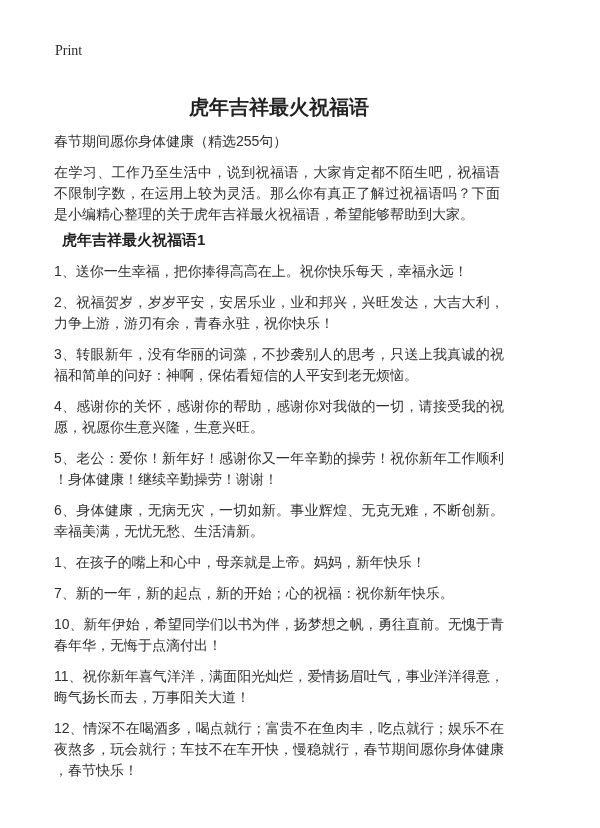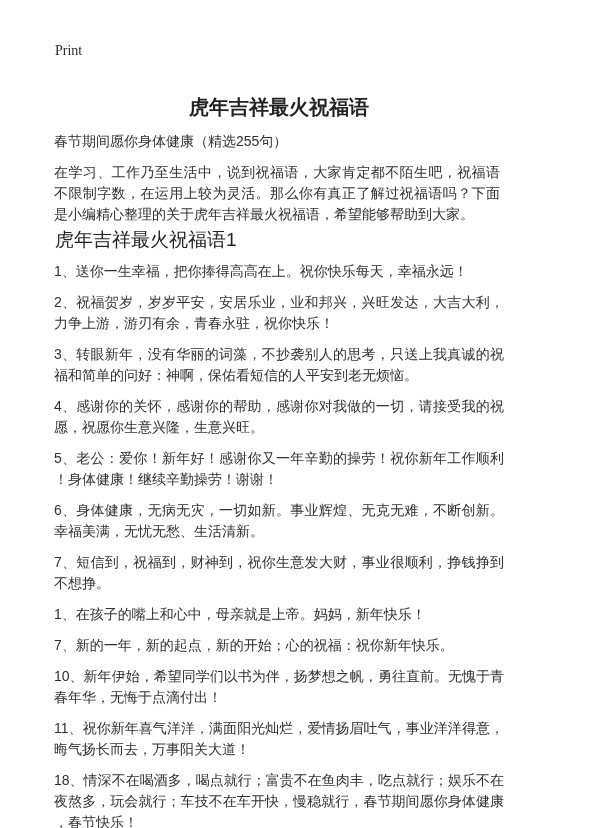--- a/index.html
+++ b/index.html
@@ -41,25 +41,25 @@
   }
   .doc-intro {
     font-size: 14px;
     line-height: 21px;
     margin: 0 4px 4px 0;
     word-break: break-all;
     line-break: anywhere;
     text-align: justify;
   }
   .section-heading {
-    font-size: 19px;
+    font-size: 15px;
     line-height: 21px;
-    font-weight: normal;
+    font-weight: bold;
     color: #222222;
-    margin: 0 0 11px 1px;
+    margin: 0 0 11px 8px;
   }
   .blessing-list p {
     font-size: 14px;
     line-height: 21px;
     margin: 0 0 10px 0;
     word-break: break-all;
     line-break: anywhere;
     text-align: justify;
   }
 </style>
@@ -78,21 +78,20 @@
 
   <h2 class="section-heading">虎年吉祥最火祝福语1</h2>
 
   <div class="blessing-list">
     <p>1、送你一生幸福，把你捧得高高在上。祝你快乐每天，幸福永远！</p>
     <p>2、祝福贺岁，岁岁平安，安居乐业，业和邦兴，兴旺发达，大吉大利，力争上游，游刃有余，青春永驻，祝你快乐！</p>
     <p>3、转眼新年，没有华丽的词藻，不抄袭别人的思考，只送上我真诚的祝福和简单的问好：神啊，保佑看短信的人平安到老无烦恼。</p>
     <p>4、感谢你的关怀，感谢你的帮助，感谢你对我做的一切，请接受我的祝愿，祝愿你生意兴隆，生意兴旺。</p>
     <p>5、老公：爱你！新年好！感谢你又一年辛勤的操劳！祝你新年工作顺利！身体健康！继续辛勤操劳！谢谢！</p>
     <p>6、身体健康，无病无灾，一切如新。事业辉煌、无克无难，不断创新。幸福美满，无忧无愁、生活清新。</p>
-    <p>7、短信到，祝福到，财神到，祝你生意发大财，事业很顺利，挣钱挣到不想挣。</p>
     <p>1、在孩子的嘴上和心中，母亲就是上帝。妈妈，新年快乐！</p>
     <p>7、新的一年，新的起点，新的开始；心的祝福：祝你新年快乐。</p>
     <p>10、新年伊始，希望同学们以书为伴，扬梦想之帆，勇往直前。无愧于青春年华，无悔于点滴付出！</p>
     <p>11、祝你新年喜气洋洋，满面阳光灿烂，爱情扬眉吐气，事业洋洋得意，晦气扬长而去，万事阳关大道！</p>
-    <p>18、情深不在喝酒多，喝点就行；富贵不在鱼肉丰，吃点就行；娱乐不在夜熬多，玩会就行；车技不在车开快，慢稳就行，春节期间愿你身体健康，春节快乐！</p>
+    <p>12、情深不在喝酒多，喝点就行；富贵不在鱼肉丰，吃点就行；娱乐不在夜熬多，玩会就行；车技不在车开快，慢稳就行，春节期间愿你身体健康，春节快乐！</p>
   </div>
 
 </div>
 
 </body></html>

